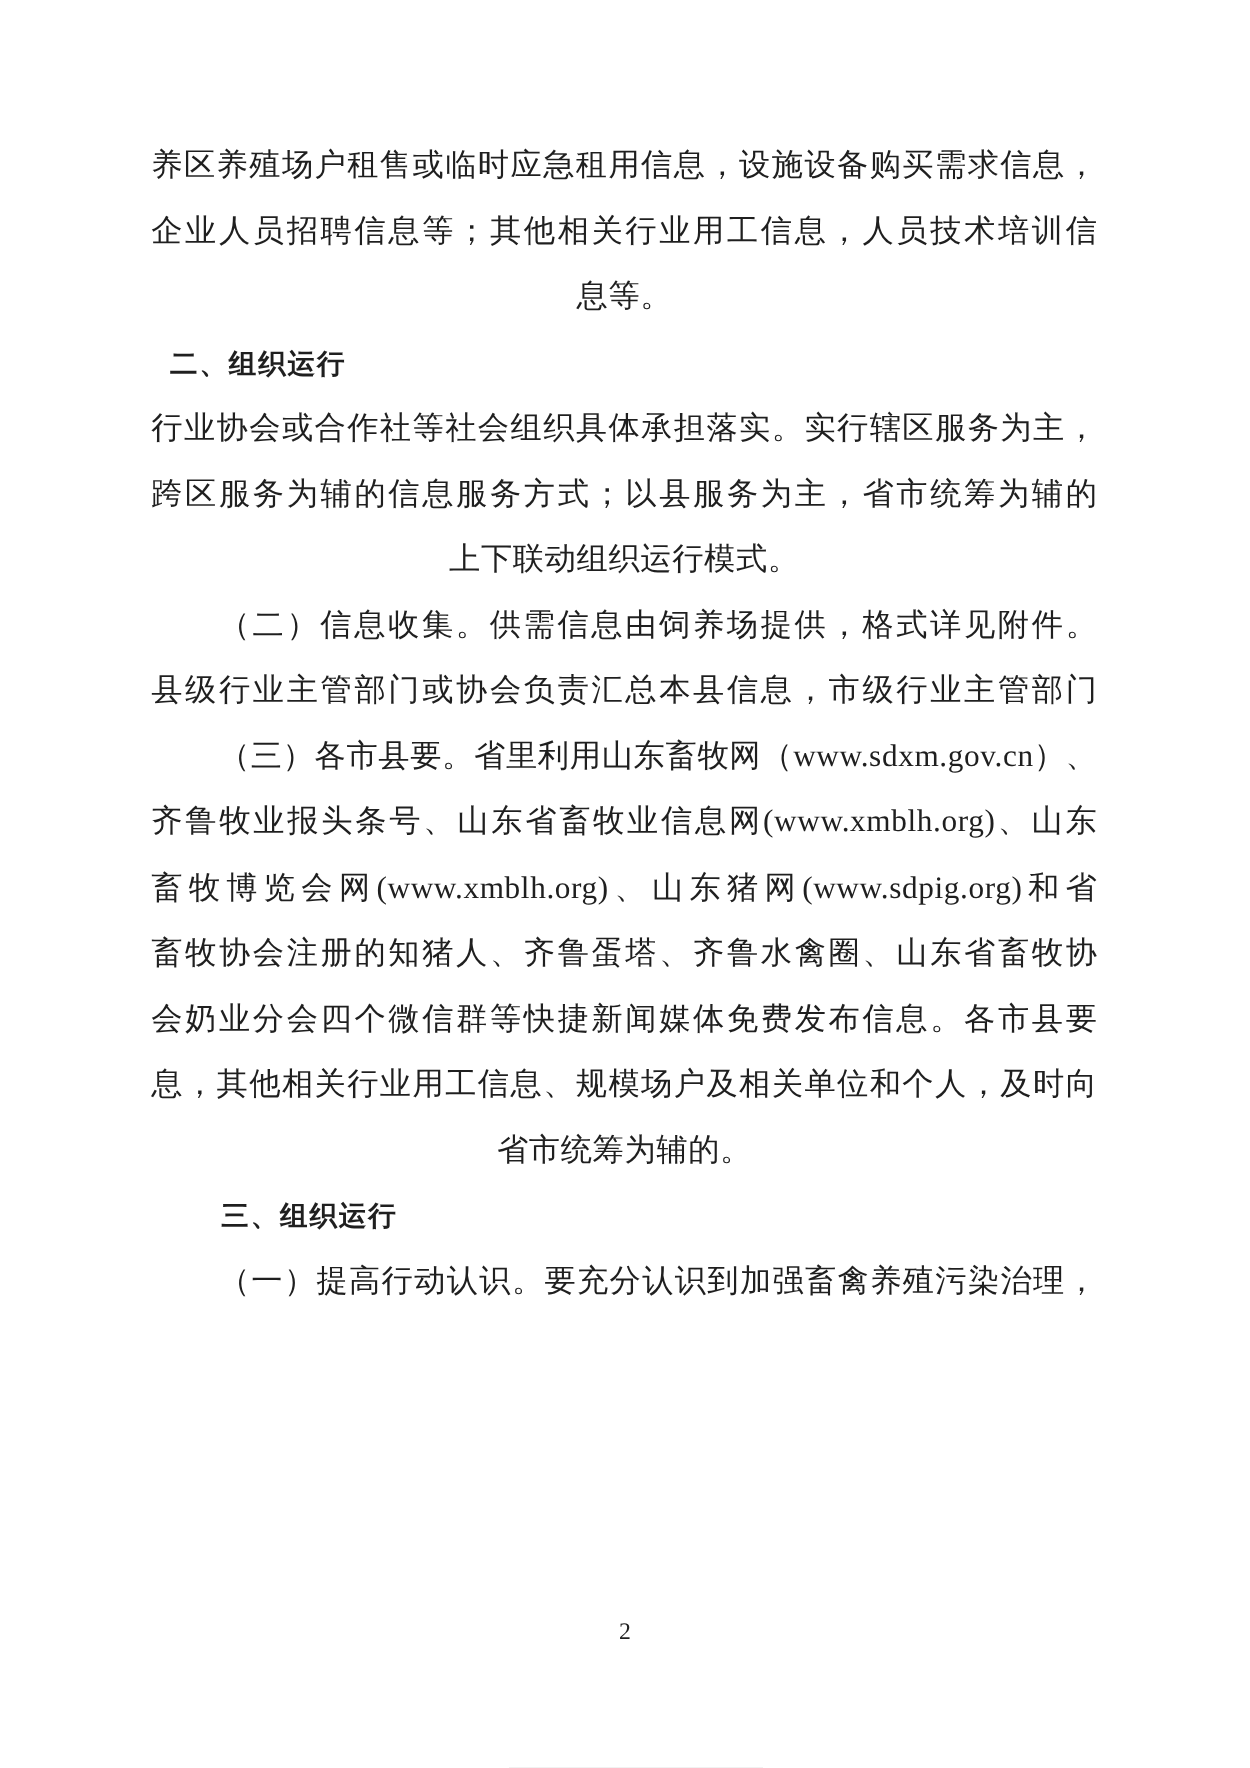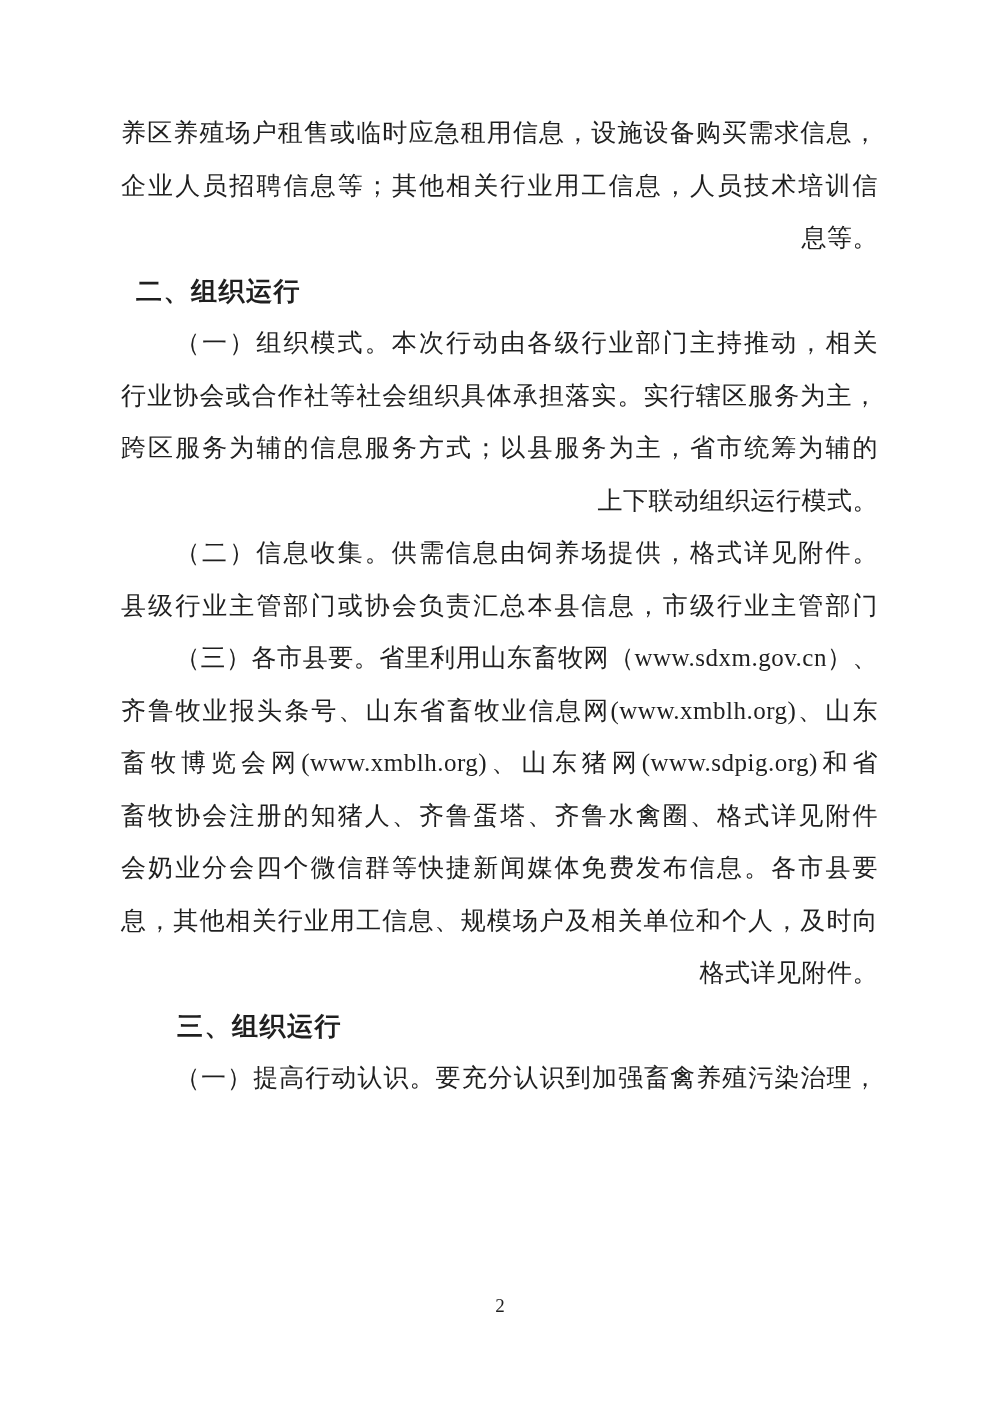--- a/index.html
+++ b/index.html
@@ -35,27 +35,27 @@
     text-align: justify;
     text-align-last: justify;
     text-justify: inter-character;
   }
   
   .line.indent {
     text-indent: 54px;
   }
   
   .line.end {
-    text-align: right;
+    text-align: center;
   }
   
   .line.heading {
     font-family: "Liberation Sans", "DejaVu Sans", sans-serif;
     font-weight: 700;
-    font-size: 26px;
+    font-size: 22px;
     letter-spacing: 1.5px;
     text-align: left;
   }
   .line.h2 { padding-left: 15px; }
   .line.h3 { padding-left: 56px; }
   .footer {
     position: absolute;
     left: 0;
     top: 1295px;
     width: 1000px;
@@ -68,32 +68,31 @@
 <body>
 
 <div class="page">
 
   <div class="content">
 
   <div class="line full">养区养殖场户租售或临时应急租用信息，设施设备购买需求信息，</div>
       <div class="line full">企业人员招聘信息等；其他相关行业用工信息，人员技术培训信</div>
       <div class="line end">息等。</div>
       <div class="line heading h2">二、组织运行</div>
-      <div class="line full indent">（一）组织模式。本次行动由各级行业部门主持推动，相关</div>
       <div class="line full">行业协会或合作社等社会组织具体承担落实。实行辖区服务为主，</div>
       <div class="line full">跨区服务为辅的信息服务方式；以县服务为主，省市统筹为辅的</div>
       <div class="line end">上下联动组织运行模式。</div>
       <div class="line full indent">（二）信息收集。供需信息由饲养场提供，格式详见附件。</div>
       <div class="line full">县级行业主管部门或协会负责汇总本县信息，市级行业主管部门</div>
       <div class="line full indent">（三）各市县要。省里利用山东畜牧网（www.sdxm.gov.cn）、</div>
       <div class="line full">齐鲁牧业报头条号、山东省畜牧业信息网(www.xmblh.org)、山东</div>
       <div class="line full">畜牧博览会网(www.xmblh.org)、山东猪网(www.sdpig.org)和省</div>
-      <div class="line full">畜牧协会注册的知猪人、齐鲁蛋塔、齐鲁水禽圈、格式详见附件</div>
+      <div class="line full">畜牧协会注册的知猪人、齐鲁蛋塔、齐鲁水禽圈、山东省畜牧协</div>
       <div class="line full">会奶业分会四个微信群等快捷新闻媒体免费发布信息。各市县要</div>
       <div class="line full">息，其他相关行业用工信息、规模场户及相关单位和个人，及时向</div>
-      <div class="line end">格式详见附件。</div>
+      <div class="line end">省市统筹为辅的。</div>
       <div class="line heading h3">三、组织运行</div>
       <div class="line full indent">（一）提高行动认识。要充分认识到加强畜禽养殖污染治理，</div>
     </div>
 
   <div class="footer">2</div>
 
 </div>
 
 </body></html>

